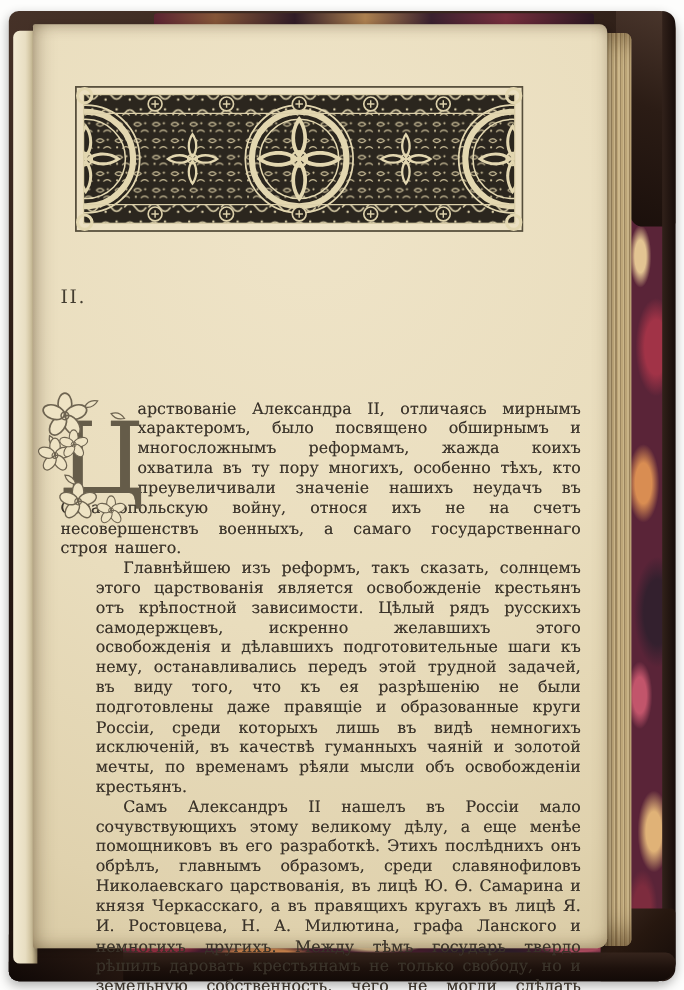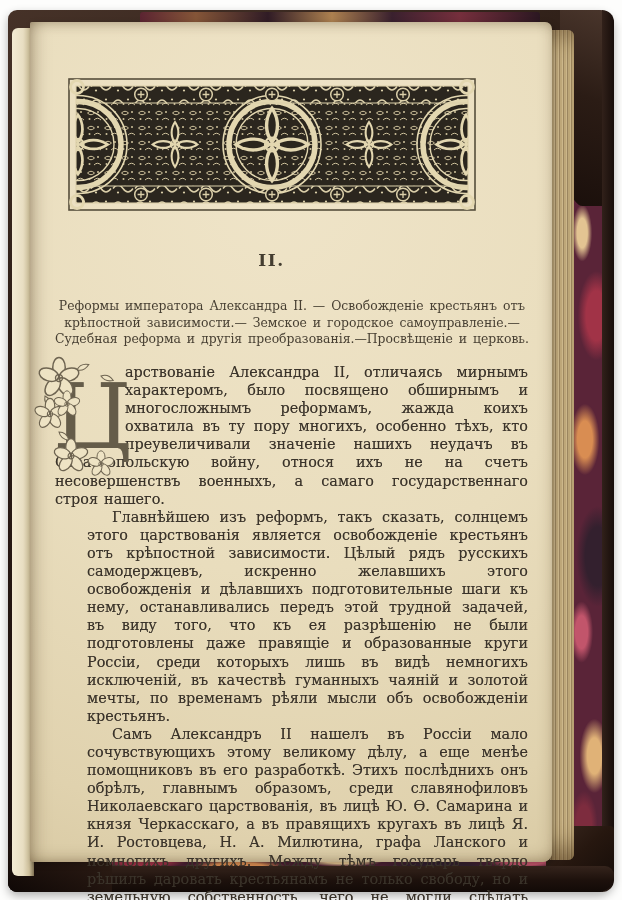--- a/index.html
+++ b/index.html
@@ -58,23 +58,23 @@
   .page{position:absolute;left:30px;top:22px;width:522px;height:840px;
     background:radial-gradient(140% 95% at 48% 20%,#efe4c8 0%,#e9ddbd 48%,#e0d2ae 80%,#d5c69f 100%);
     border-radius:2px 7px 9px 2px;
     box-shadow:inset 11px 0 18px -10px rgba(70,48,22,.50),
                inset -6px -9px 16px -9px rgba(85,62,30,.42),
                inset 0 10px 14px -10px rgba(70,48,22,.35),
                2px 2px 6px rgba(0,0,0,.25);}
 
   .ornament{position:absolute;left:38px;top:56px;width:408px;height:133px;}
 
-  .chapter{position:absolute;left:25px;top:228px;width:473px;text-align:center;
+  .chapter{position:absolute;left:25px;top:238px;width:473px;
     padding-right:40px;box-sizing:border-box;
-    font-size:17px;letter-spacing:1.5px;color:#443d30;font-weight:bold;}
+    font-size:17px;letter-spacing:1.5px;color:#443d30;}
 
   .summary{position:absolute;left:19px;top:276px;width:486px;
     font-size:12.4px;line-height:16.6px;text-align:center;
     color:#473f32;word-spacing:2px;}
 
   .bodytext{position:absolute;left:25px;top:341px;width:473px;
     font-size:14.4px;line-height:18.1px;text-align:justify;
     color:#3a332a;word-spacing:1.5px;text-shadow:0 0 .4px rgba(58,51,42,.55);}
   .bodytext p{margin:0;}
   .bodytext p.ind{text-indent:25px;margin-left:32px;}
@@ -179,21 +179,20 @@
           <circle cx="9" cy="9" r="6.5"></circle>
             <circle cx="399" cy="9" r="6.5"></circle>
           <circle cx="9" cy="124" r="6.5"></circle>
             <circle cx="399" cy="124" r="6.5"></circle>
         </g>
       </svg>
     </div>
 
     <div class="chapter">II.</div>
 
-    <div class="summary">Реформы императора Александра II. — Освобожденіе крестьянъ отъ крѣпостной зависимости.— Земское и городское самоуправленіе.—Судебная реформа и другія преобразованія.—Просвѣщеніе и церковь.</div>
 
     <div class="bodytext">
       <p>
         <span class="cap">
           <svg viewBox="0 0 84 110" width="84" height="110">
             <defs>
               <g id="bloom">
                 <g fill="#eee3c4" stroke="#6e6451" stroke-width="1.2">
                   <ellipse cx="0" cy="-8.5" rx="5" ry="8"></ellipse>
                   <ellipse cx="0" cy="-8.5" rx="5" ry="8" transform="rotate(72)"></ellipse>

